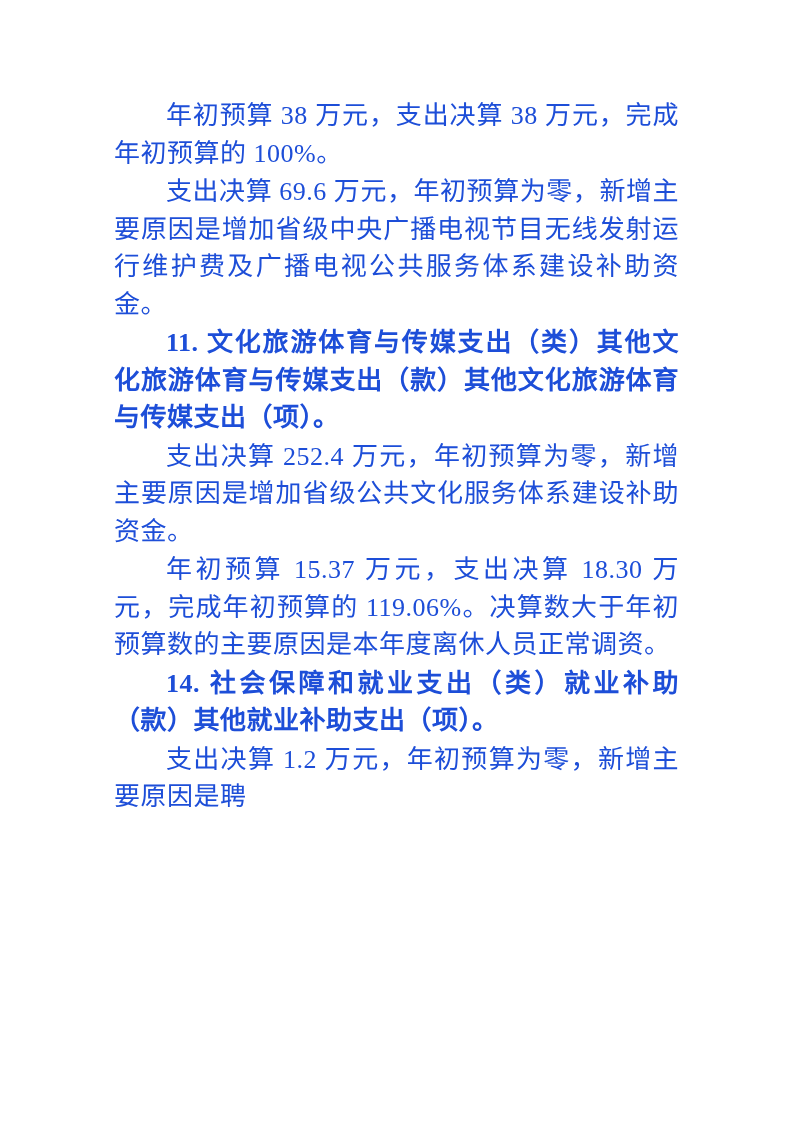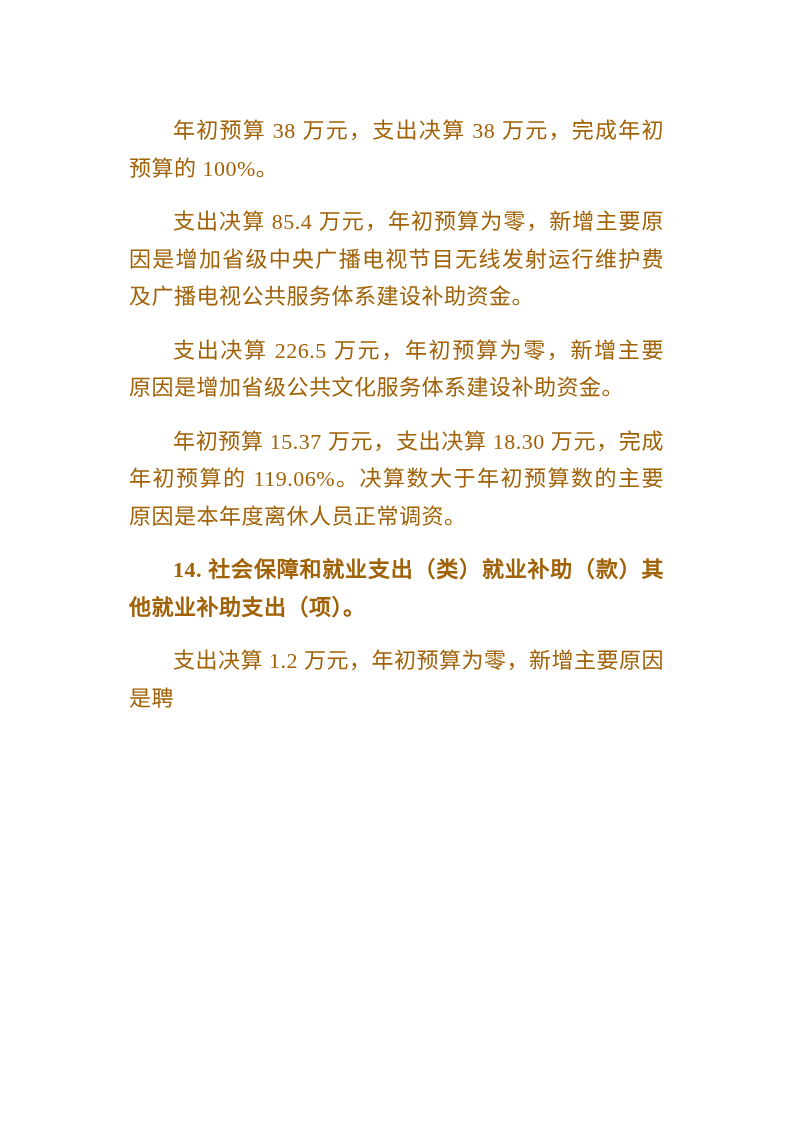--- a/index.html
+++ b/index.html
@@ -11,45 +11,46 @@
     position: relative;
     width: 793px;
     height: 1122px;
     background: #ffffff;
     overflow: hidden;
     box-sizing: border-box;
     padding: 96px 113px 0 113px;
     color: #000000;
   }
   .para {
-    margin: 16px;
+    margin: 1px;
     font-family: "Liberation Serif", "DejaVu Serif", serif;
-    font-size: 22px;
+    font-size: 26px;
     line-height: 37.5px;
     letter-spacing: 0.5px;
     text-align: justify;
     text-indent: 2em;
-    color: #a16207;
+    color: #1d4ed8;
     word-break: break-all;
   }
   .heading {
     font-weight: 700;
   }
 </style>
 </head>
 <body>
 
 <div class="page">
   <p class="para body">年初预算 38 万元，支出决算 38 万元，完成年初预算的 100%。</p>
 
 
-  <p class="para body">支出决算 85.4 万元，年初预算为零，新增主要原因是增加省级中央广播电视节目无线发射运行维护费及广播电视公共服务体系建设补助资金。</p>
+  <p class="para body">支出决算 69.6 万元，年初预算为零，新增主要原因是增加省级中央广播电视节目无线发射运行维护费及广播电视公共服务体系建设补助资金。</p>
 
+  <p class="para heading">11. 文化旅游体育与传媒支出（类）其他文化旅游体育与传媒支出（款）其他文化旅游体育与传媒支出（项）。</p>
 
-  <p class="para body">支出决算 226.5 万元，年初预算为零，新增主要原因是增加省级公共文化服务体系建设补助资金。</p>
+  <p class="para body">支出决算 252.4 万元，年初预算为零，新增主要原因是增加省级公共文化服务体系建设补助资金。</p>
 
 
   <p class="para body">年初预算 15.37 万元，支出决算 18.30 万元，完成年初预算的 119.06%。决算数大于年初预算数的主要原因是本年度离休人员正常调资。</p>
 
 
 
   <p class="para heading">14. 社会保障和就业支出（类）就业补助（款）其他就业补助支出（项）。</p>
 
   <p class="para body">支出决算 1.2 万元，年初预算为零，新增主要原因是聘</p>
 </div>

